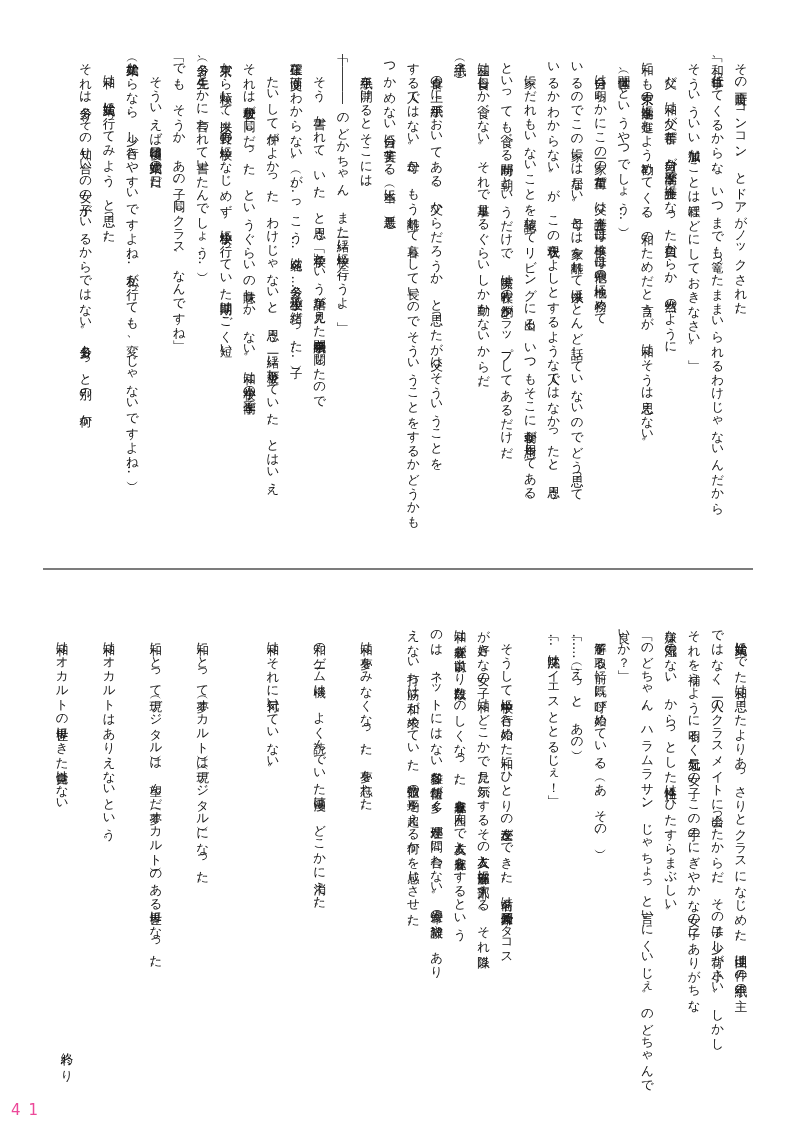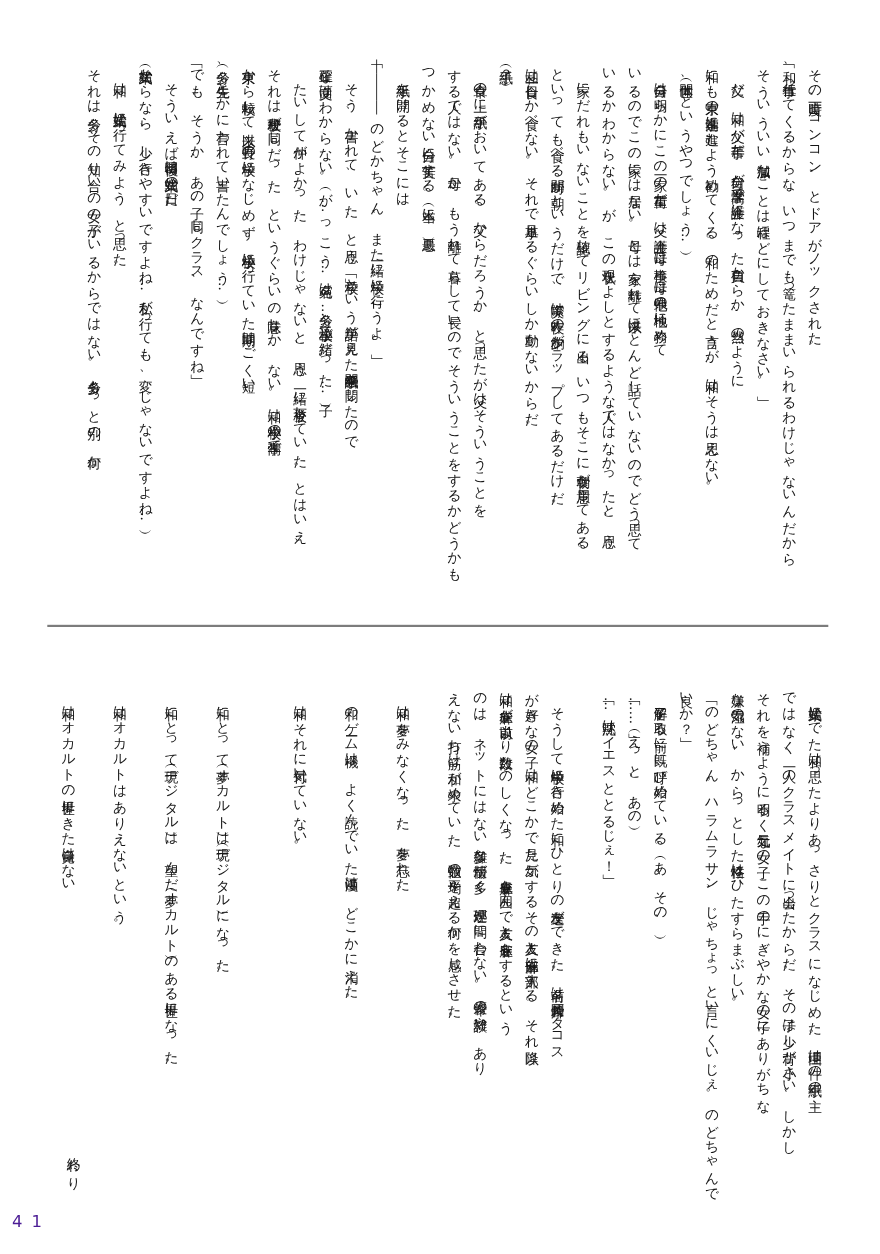--- a/index.html
+++ b/index.html
@@ -25,21 +25,21 @@
     height:0; border:none; border-top:2px solid #7c7c7c; margin:0; padding:0;
   }
   .ending {
     position:absolute; left:58px; top:1042px;
     writing-mode:vertical-rl; text-orientation:mixed;
     font-size:12.5px; letter-spacing:2.5px; color:#161616;
   }
   .page-number {
     position:absolute; left:11px; top:1101px;
     font-family:"DejaVu Sans", sans-serif;
-    font-size:15px; letter-spacing:8px; color:#4c1d95;
+    font-size:15px; letter-spacing:8px; color:#ec4899;
   }
 </style>
 </head>
 <body>
 
 <div class="page">
 
   <section class="vtext block-top">
       <p class="line">その時丁度、コンコン、とドアがノックされた。</p>
       <p class="line">「和、仕事行ってくるからな。いつまでも篭ったままいられるわけじゃないんだから</p>

